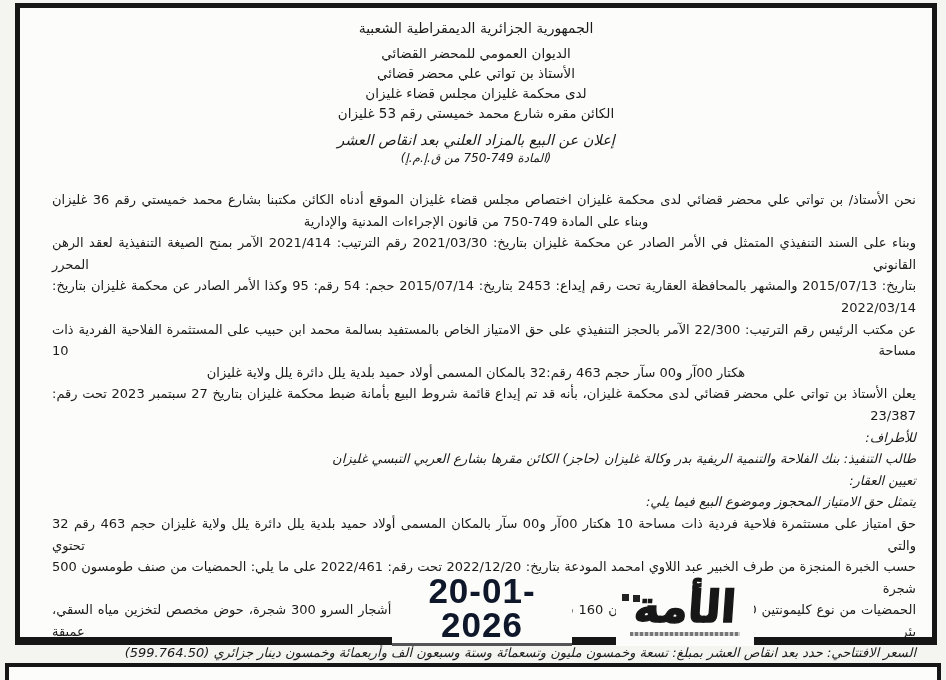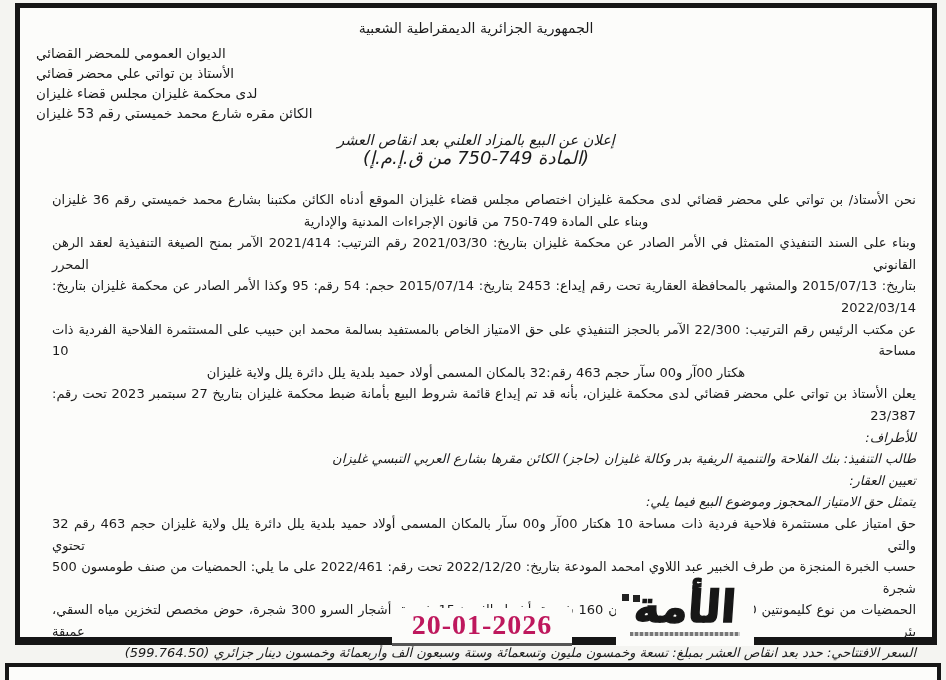--- a/index.html
+++ b/index.html
@@ -10,35 +10,35 @@
     color:#1b1b1b;
     position:relative;
   }
   .frame {
     position:absolute; left:15px; top:3px; width:922px; height:642px;
     border:5px solid #161616; border-bottom-width:8px;
     background:#fcfcfa;
   }
   .content { padding:8px 16px 0 16px; direction:rtl; }
   .republic { text-align:center; font-size:14px; margin-top:4px; }
-  .office { margin-top:7px; font-size:13.5px; line-height:20px; text-align:left; }
+  .office { margin-top:7px; font-size:13.5px; line-height:20px; text-align:center; }
   .office .oline { }
   .title-block { margin-top:9px; text-align:center;font-style:italic; }
   .main-title { font-size:14.5px; }
-  .sub-title  { font-size:18px; line-height:20px; }
+  .sub-title  { font-size:12px; line-height:20px; }
   .body-text { margin-top:21px; font-size:13px; line-height:21.6px; }
   .body-text .bline { }
   .bline.full   { text-align:justify; text-align-last:justify;margin-left:16px; }
   .bline.center { text-align:center; }
   .bline.right  { text-align:right;font-style:italic; }
   .date-box {
     position:absolute; left:372px; bottom:-9px; width:180px;
     text-align:center; background:#fcfcfa;
-    font-family:Liberation Serif, serif; font-weight:bold; font-size:28px;
-    letter-spacing:1px; color:#be185d;
+    font-family:Liberation Sans, sans-serif; font-weight:bold; font-size:35px;
+    letter-spacing:1px; color:#0f172a;
     border-bottom:3px solid #555; padding-bottom:1px; line-height:34px;
   }
   .logo-box {
     position:absolute; right:178px; bottom:-9px; width:138px; height:64px;
     background:#fcfcfa; text-align:center; direction:rtl;
   }
   .logo-text {
     font-weight:bold; font-size:44px; line-height:50px; color:#171717;
     -webkit-text-stroke:1.4px #171717; letter-spacing:2px;
     transform:skewX(-4deg); display:inline-block;

